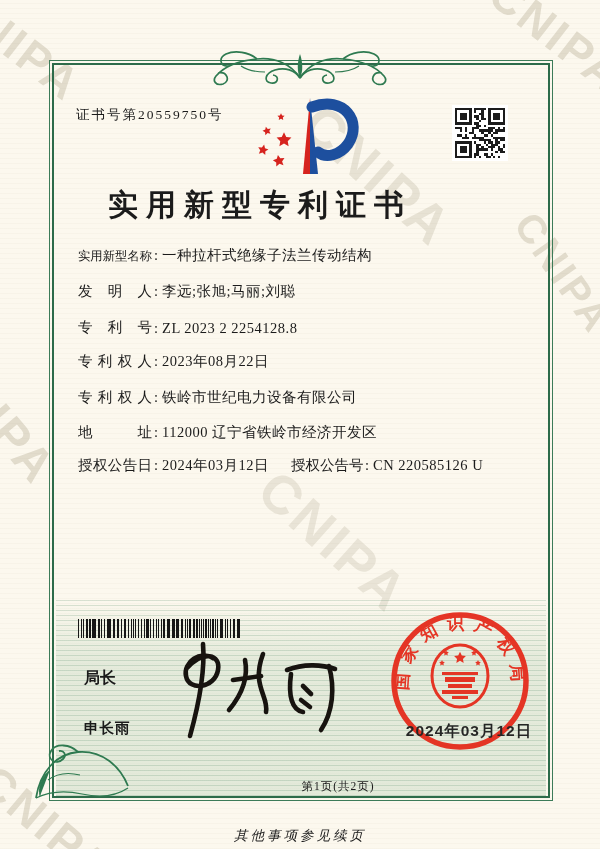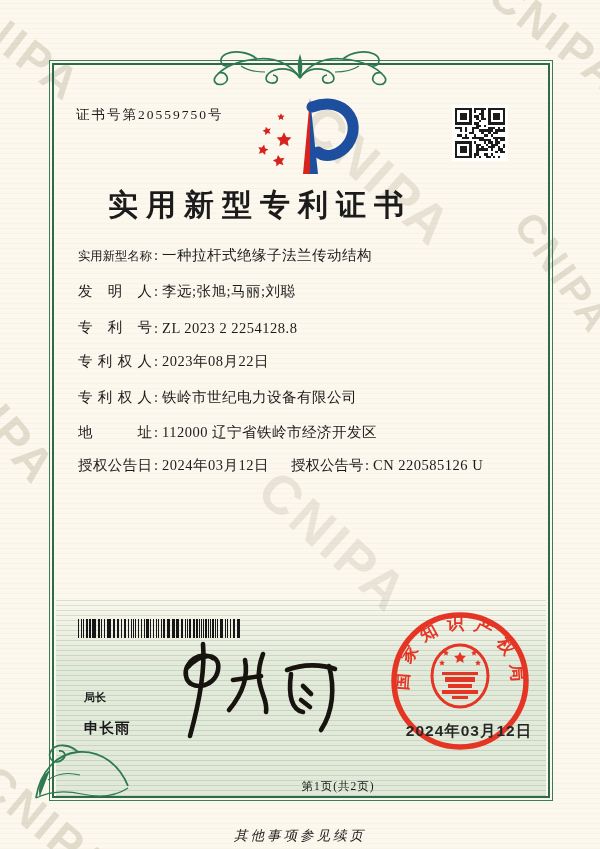--- a/index.html
+++ b/index.html
@@ -47,22 +47,22 @@
   .fvalue{letter-spacing:.5px;}
   .bold{font-weight:400;}
   .flabel2{display:inline-block;width:72px;margin-left:22px;text-align:justify;
            text-align-last:justify;vertical-align:bottom;}
   
   #paras{left:76px;top:484px;width:452px;font-size:13px;line-height:1.85;
          font-style:italic;text-align:justify;letter-spacing:.4px;}
   #paras p{margin:0 0 3px 0;text-indent:2em;}
   
   #barcode{left:78px;top:619px;width:168px;height:19px;}
-  #director-label{left:84px;top:690px;font-family:"Liberation Sans",sans-serif;
-                  font-weight:700;font-size:11px;}
+  #director-label{left:84px;top:668px;font-family:"Liberation Sans",sans-serif;
+                  font-weight:700;font-size:16px;}
   #director-name{left:84px;top:719px;font-family:"Liberation Sans",sans-serif;
                  font-weight:700;font-size:14.5px;letter-spacing:1px;}
   #signature{left:145px;top:638px;width:215px;height:112px;}
   #seal{left:382px;top:608px;width:156px;height:152px;opacity:.94;}
   #pageinfo{left:52px;top:779px;width:572px;text-align:center;font-size:11.5px;letter-spacing:1px;}
   #note{left:0;top:808px;width:600px;text-align:center;font-size:13.5px;font-style:italic;
         letter-spacing:3px;margin-top:19px;}
   svg{display:block;}
 </style>
 </head>

